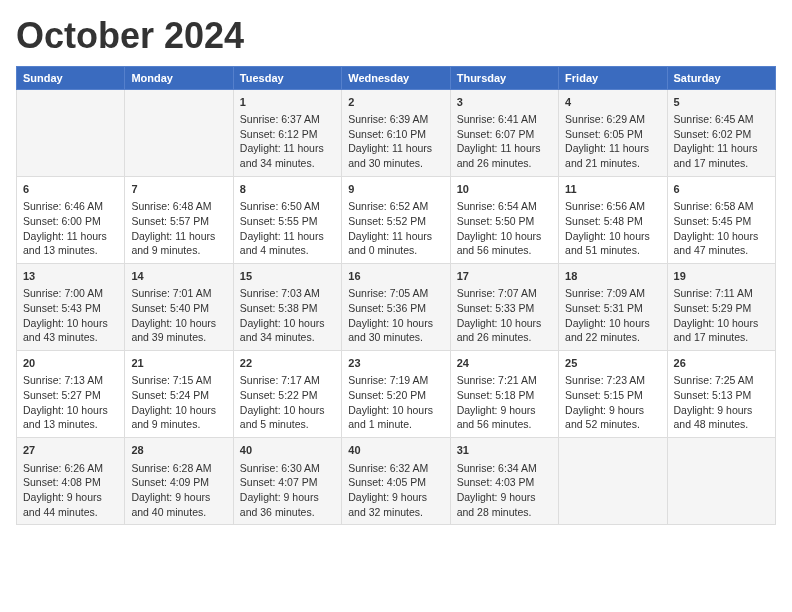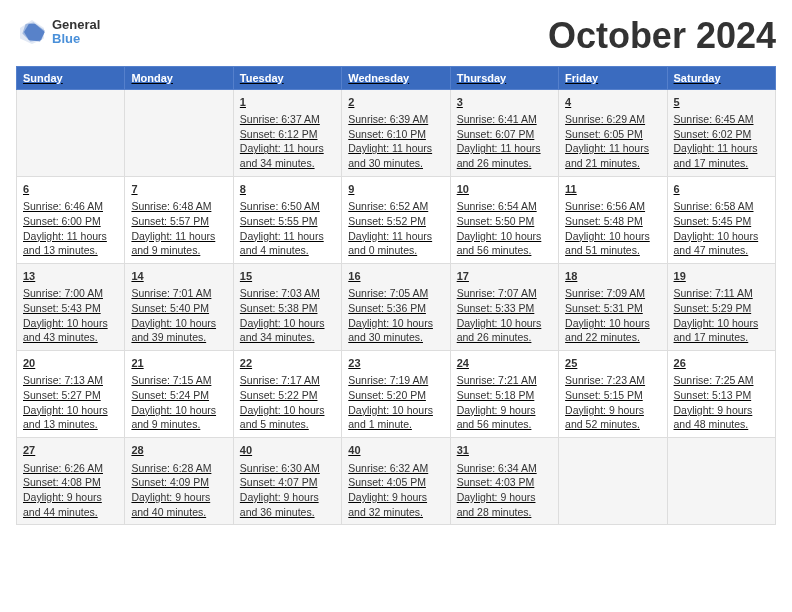--- a/index.html
+++ b/index.html
@@ -50,21 +50,20 @@
       line-height: 1.1;
     }
     .location {
       font-size: 14px;
       color: #555;
     }
     .calendar {
       width: 100%;
       border-collapse: collapse;
       font-size: 10.5px;
-      text-decoration: underline;
     }
     .calendar thead tr {
       background-color: #3a6bbf;
     }
     .calendar thead th {
       color: #fff;
       font-size: 11px;
       font-weight: bold;
       padding: 5px 6px;
       text-align: left;
@@ -89,31 +88,20 @@
       font-weight: bold;
       font-size: 11px;
       display: block;
       margin-bottom: 2px;
     }
   </style>
 </head>
 <body>
 
 <div class="header">
-  <div class="logo">
-    <svg class="logo-icon" viewBox="0 0 40 40">
-      <polygon points="20,5 35,15 35,28 20,35 5,28 5,15" fill="#3a6bbf" opacity="0.15"></polygon>
-      <polygon points="22,8 36,18 32,30 18,32 8,22 12,10" fill="#3a6bbf" opacity="0.4"></polygon>
-      <polygon points="24,10 36,20 30,32 16,30 10,20 16,10" fill="#3a6bbf" opacity="0.7"></polygon>
-    </svg>
-    <div class="logo-text">
-      <span class="logo-general">General</span>
-      <span class="logo-blue">Blue</span>
-    </div>
-  </div>
   <div class="title-block">
     <div class="month-title">October 2024</div>
   </div>
 </div>
 
 <table class="calendar">
   <thead>
     <tr>
     <th>Sunday</th>
         <th>Monday</th>

